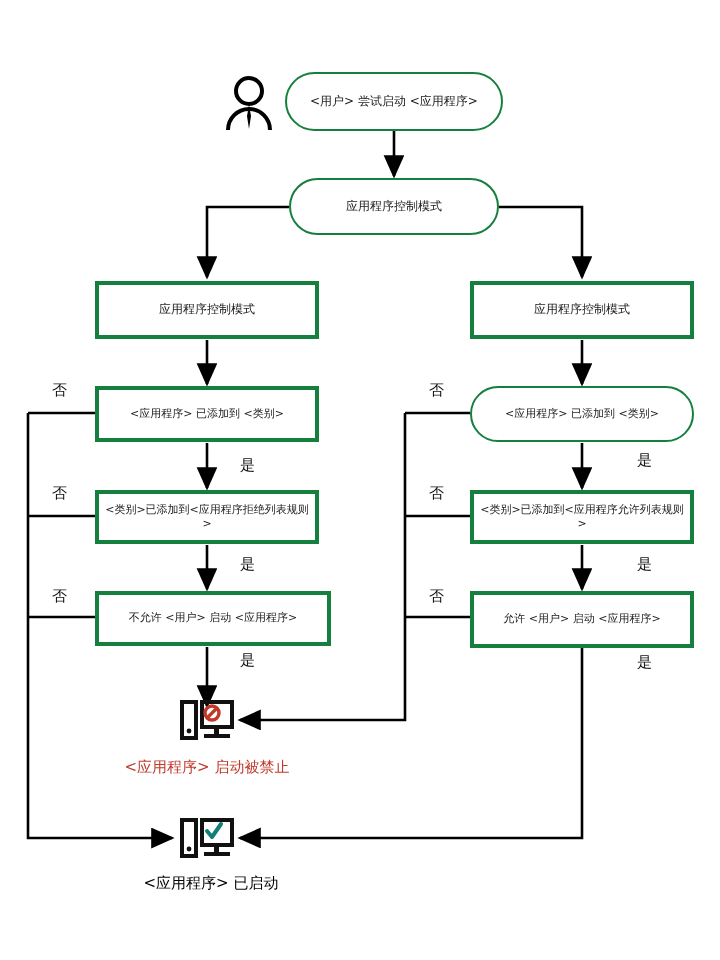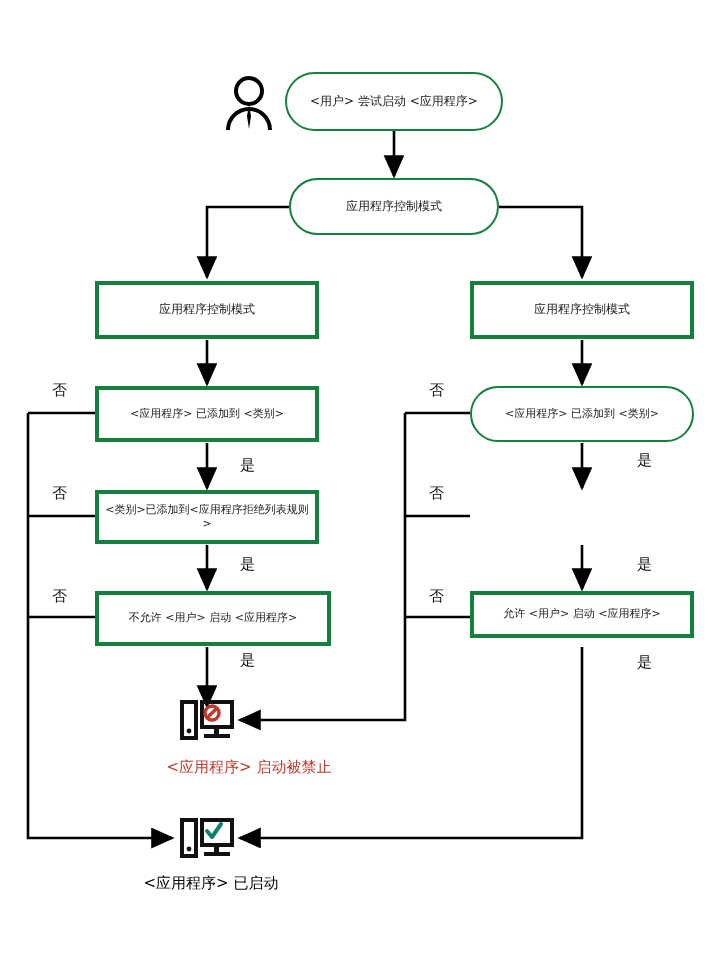--- a/index.html
+++ b/index.html
@@ -139,26 +139,29 @@
   </div>
 
   <div class="node stadium fs11" style="left:470px; top:386px; width:224px; height:56px;">
     <span class="txt">&lt;应用程序&gt; 已添加到 &lt;类别&gt;</span>
   </div>
 
   <div class="node fs11" style="left:95px; top:490px; width:224px; height:54px;">
     <span class="txt">&lt;类别&gt;已添加到&lt;应用程序拒绝列表规则&gt;</span>
   </div>
 
+  <div class="node fs11" style="left:470px; top:490px; width:224px; height:54px;">
+    <span class="txt">&lt;类别&gt;已添加到&lt;应用程序允许列表规则&gt;</span>
+  </div>
 
   <div class="node fs11" style="left:95px; top:591px; width:236px; height:55px;justify-content:flex-end;">
     <span class="txt">不允许 &lt;用户&gt; 启动 &lt;应用程序&gt;</span>
   </div>
 
-  <div class="node fs11" style="left:470px; top:591px; width:224px; height:47px;">
+  <div class="node fs11" style="left:470px; top:591px; width:224px; height:57px;">
     <span class="txt">允许 &lt;用户&gt; 启动 &lt;应用程序&gt;</span>
   </div>
 
   <div class="edge-label" style="left:52px; top:383px;">否</div>
   <div class="edge-label" style="left:240px; top:458px;">是</div>
   <div class="edge-label" style="left:52px; top:486px;">否</div>
   <div class="edge-label" style="left:240px; top:557px;">是</div>
   <div class="edge-label" style="left:52px; top:589px;">否</div>
   <div class="edge-label" style="left:240px; top:653px;">是</div>
 
@@ -173,21 +176,21 @@
     <svg width="54" height="44" viewBox="0 0 54 44" xmlns="http://www.w3.org/2000/svg">
       <rect x="2" y="2" width="14" height="36" fill="none" stroke="#111111" stroke-width="4"></rect>
       <circle cx="9" cy="31" r="2.4" fill="#111111"></circle>
       <rect x="22" y="2" width="30" height="25" fill="none" stroke="#111111" stroke-width="4"></rect>
       <rect x="34" y="27" width="5" height="7" fill="#111111"></rect>
       <rect x="24" y="34" width="26" height="4" fill="#111111"></rect>
       <circle cx="32" cy="13" r="7" fill="none" stroke="#c0392b" stroke-width="3.4"></circle>
       <line x1="27" y1="18" x2="37" y2="8" stroke="#c0392b" stroke-width="3.4"></line>
     </svg>
   </div>
-  <div class="result-label" style="left:8px; top:760px; width:414px; color:#c0392b;padding-left:34px;">&lt;应用程序&gt; 启动被禁止</div>
+  <div class="result-label" style="left:0px; top:760px; width:414px; color:#c0392b;">&lt;应用程序&gt; 启动被禁止</div>
 
   <div class="icon-wrap" style="left:180px; top:818px;">
     <svg width="54" height="44" viewBox="0 0 54 44" xmlns="http://www.w3.org/2000/svg">
       <rect x="2" y="2" width="14" height="36" fill="none" stroke="#111111" stroke-width="4"></rect>
       <circle cx="9" cy="31" r="2.4" fill="#111111"></circle>
       <rect x="22" y="2" width="30" height="25" fill="none" stroke="#111111" stroke-width="4"></rect>
       <rect x="34" y="27" width="5" height="7" fill="#111111"></rect>
       <rect x="24" y="34" width="26" height="4" fill="#111111"></rect>
       <path d="M27,13 L32,19 L41,6" fill="none" stroke="#0e8074" stroke-width="4" stroke-linecap="round" stroke-linejoin="round"></path>
     </svg>

